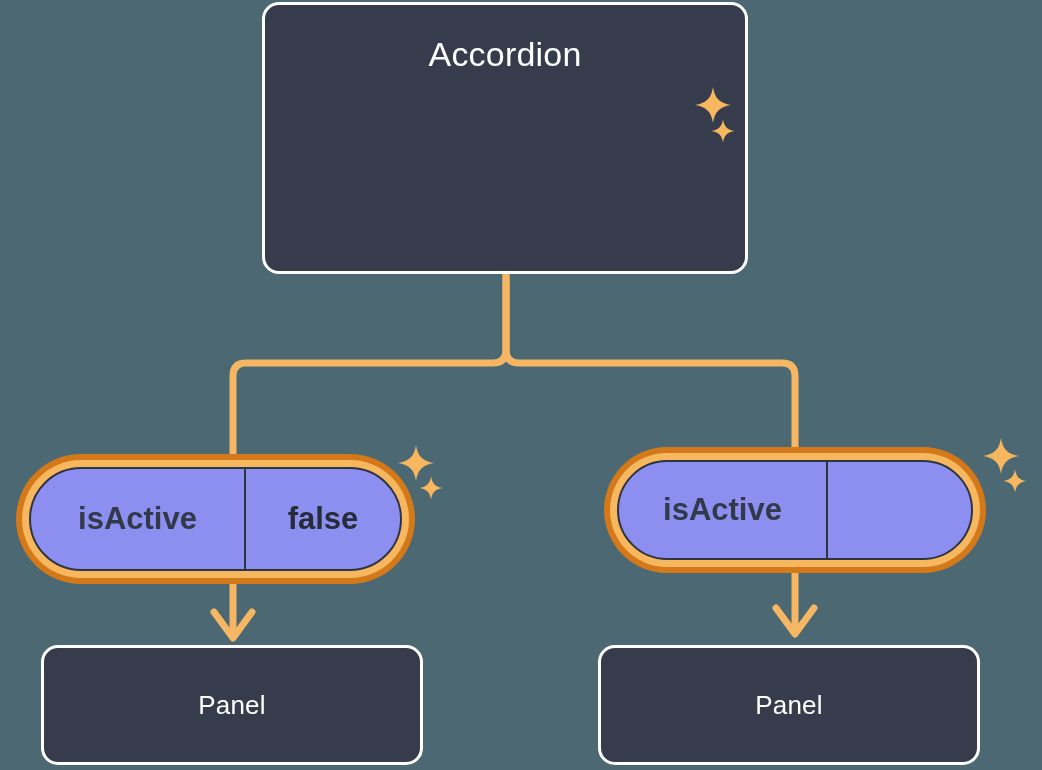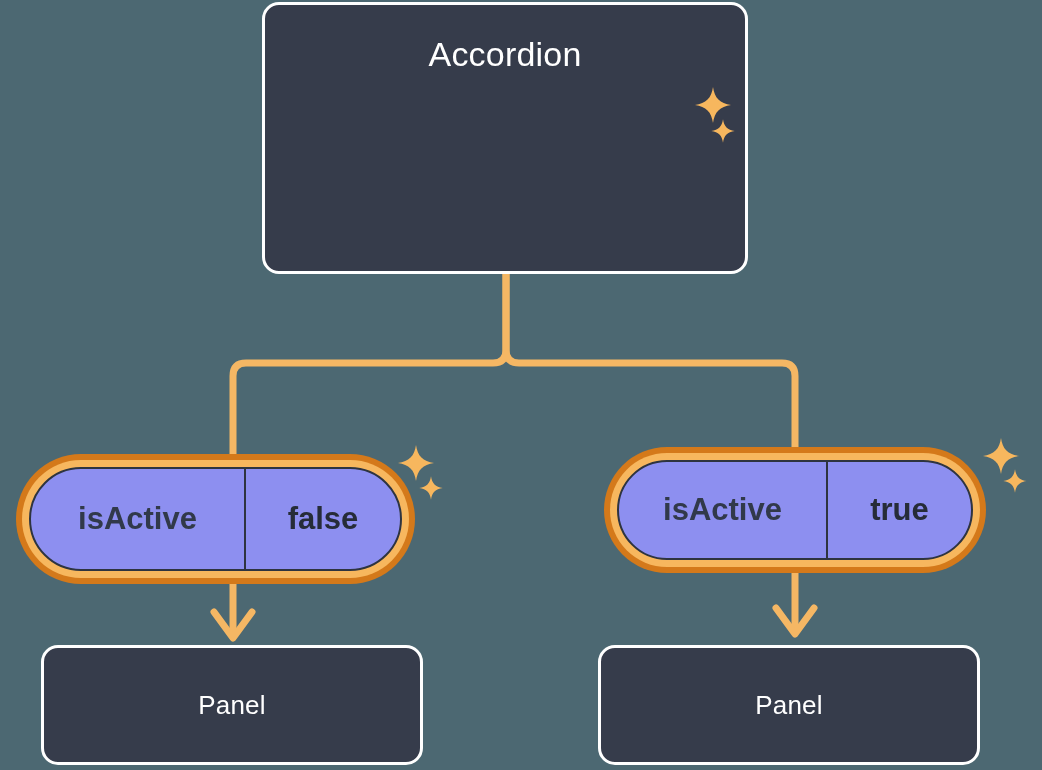--- a/index.html
+++ b/index.html
@@ -201,21 +201,20 @@
     <path d="M20 2 C21.5 13 27 18.5 38 20 C27 21.5 21.5 27 20 38 C18.5 27 13 21.5 2 20 C13 18.5 18.5 13 20 2 Z" fill="#f7b75e"></path>
   </svg>
   <svg class="sparkle" style="left:418px; top:475px;" width="26" height="26" viewBox="0 0 40 40">
     <path d="M20 2 C21.5 13 27 18.5 38 20 C27 21.5 21.5 27 20 38 C18.5 27 13 21.5 2 20 C13 18.5 18.5 13 20 2 Z" fill="#f7b75e"></path>
   </svg>
 
   <div id="pill-isactive-true" class="pill-outer pill-state">
     <div class="pill-mid">
       <div class="pill-inner">
         <div class="pill-key">isActive</div>
-        <div class="pill-val">true</div>
       </div>
     </div>
   </div>
   <svg class="sparkle" style="left:981px; top:436px;" width="40" height="40" viewBox="0 0 40 40">
     <path d="M20 2 C21.5 13 27 18.5 38 20 C27 21.5 21.5 27 20 38 C18.5 27 13 21.5 2 20 C13 18.5 18.5 13 20 2 Z" fill="#f7b75e"></path>
   </svg>
   <svg class="sparkle" style="left:1002px; top:468px;" width="26" height="26" viewBox="0 0 40 40">
     <path d="M20 2 C21.5 13 27 18.5 38 20 C27 21.5 21.5 27 20 38 C18.5 27 13 21.5 2 20 C13 18.5 18.5 13 20 2 Z" fill="#f7b75e"></path>
   </svg>
 

